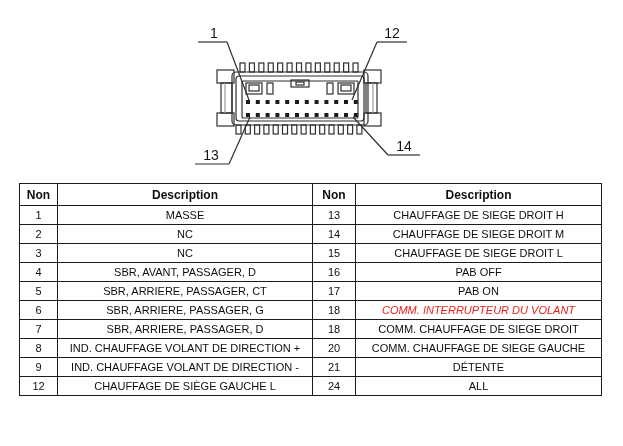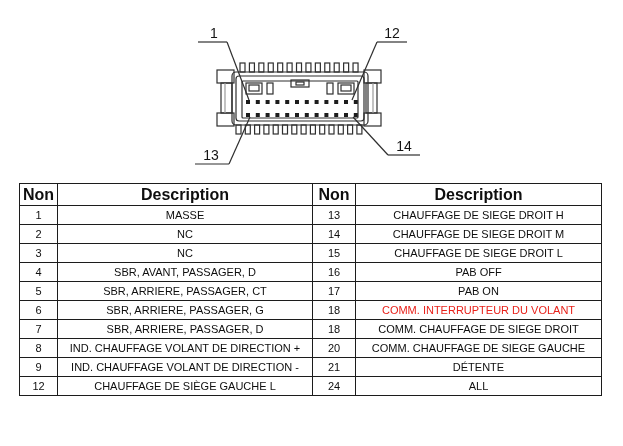--- a/index.html
+++ b/index.html
@@ -43,23 +43,23 @@
     vertical-align: middle;
     padding: 0 2px;
     white-space: nowrap;
     overflow: hidden;
     height: 18px;
     font-weight: normal;
   }
   table.pin-table th {
     height: 21px;
     font-weight: bold;
-    font-size: 16px;
-  }
-  td.red { color: var(--highlight, #e8211a); }
+    font-size: 12px;
+  }
+  td.red { color: var(--highlight, #e8211a); font-style: italic; }
 </style>
 </head>
 <body>
 
 <div class="page">
 
   <div class="diagram">
     <svg id="connector-svg" viewBox="0 0 623 180" width="623" height="180">
       <g stroke="#2f2f2f" stroke-width="1.2" fill="none">
 

